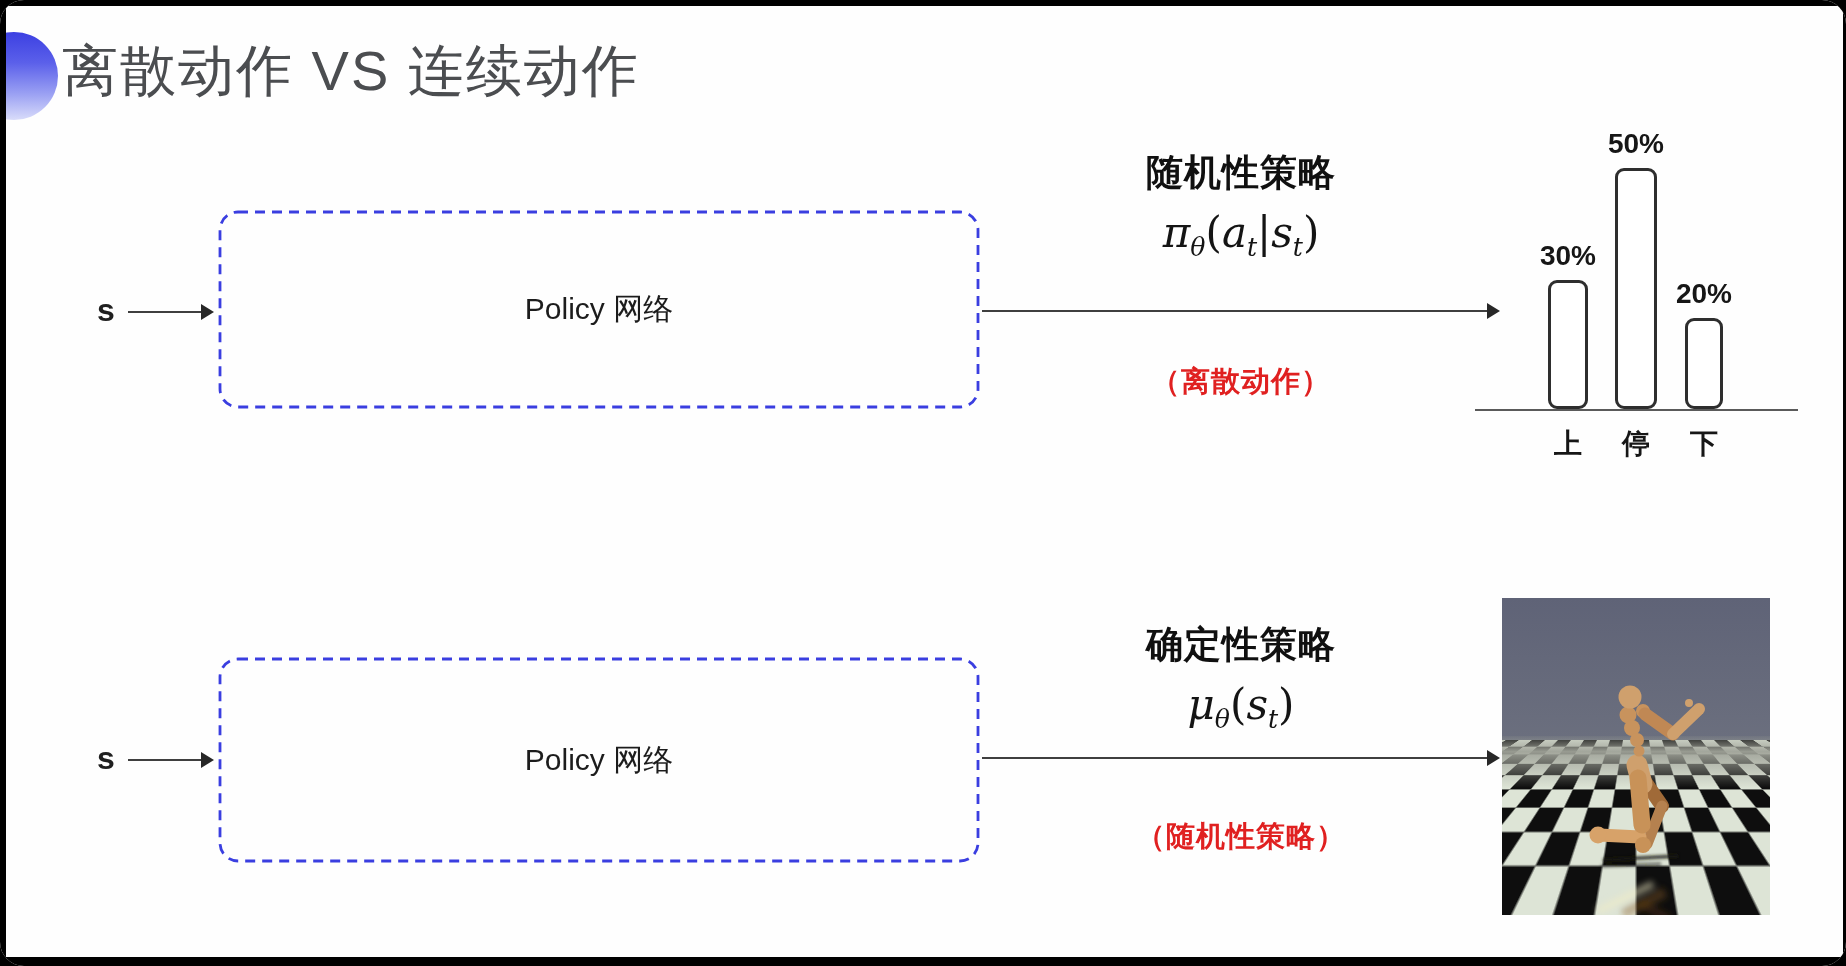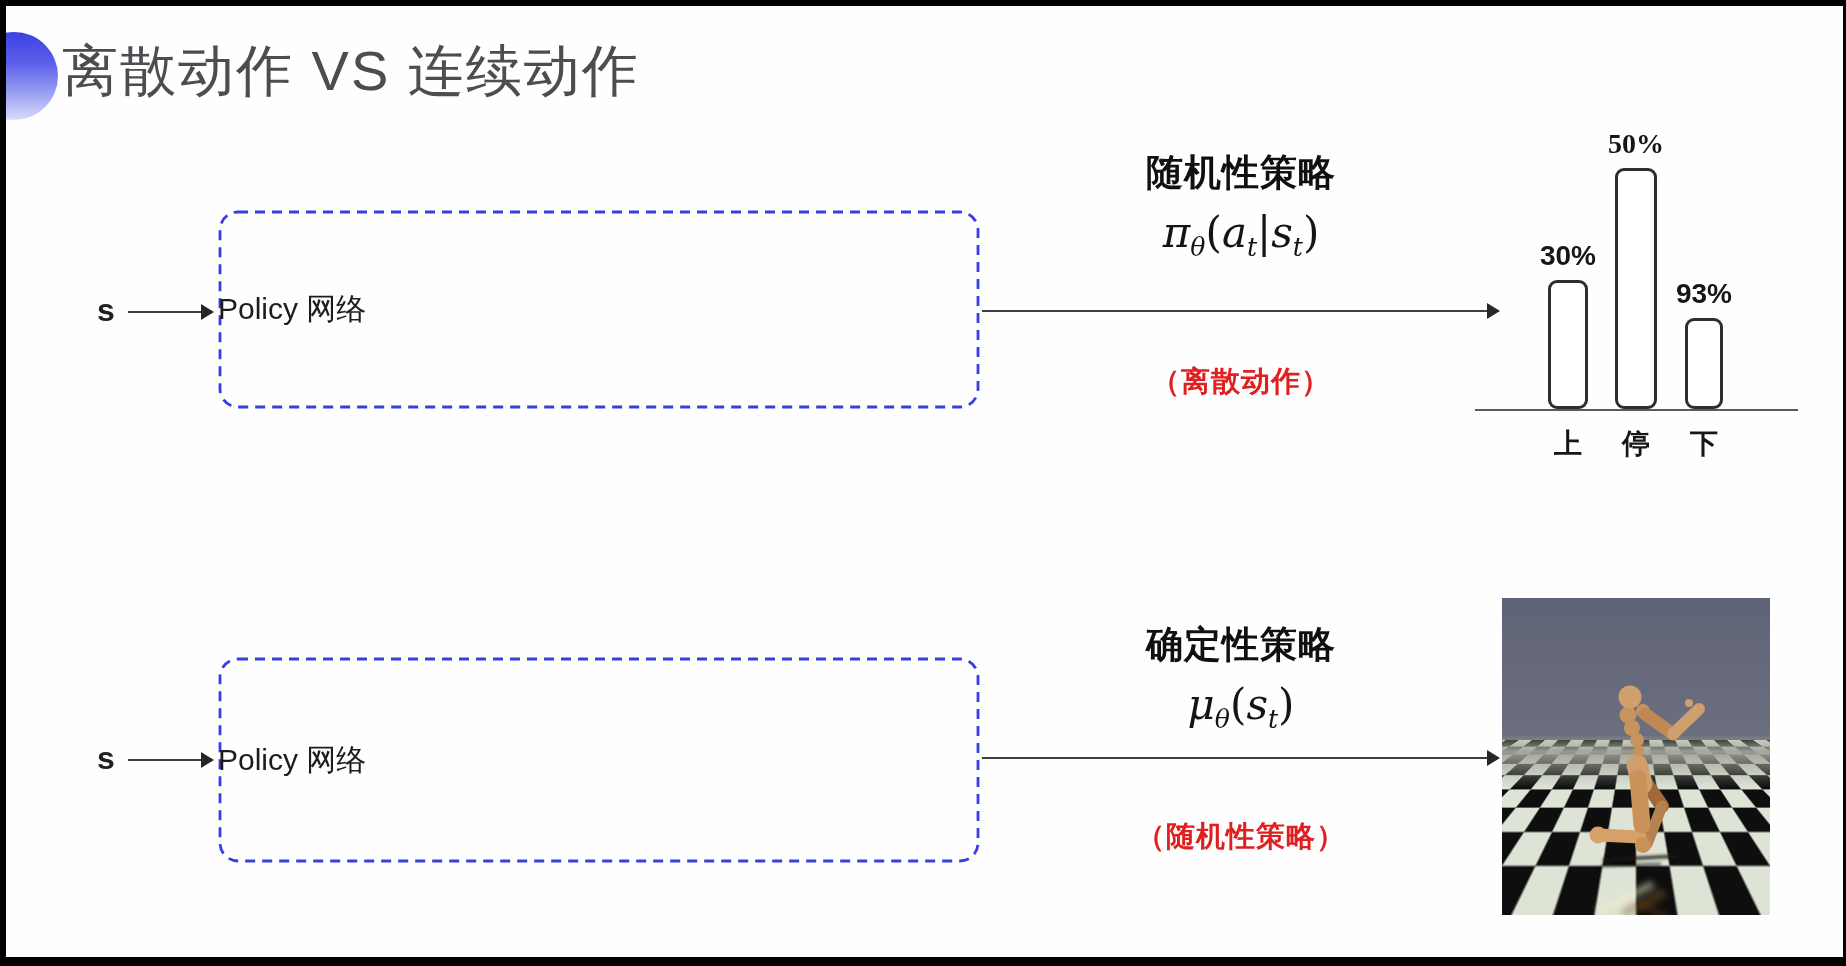--- a/index.html
+++ b/index.html
@@ -1,17 +1,17 @@
 <!DOCTYPE html>
 <html><head>
 <meta charset="utf-8">
 <style>
   html,body{margin:0;padding:0;background:#000;}
   .stage{position:relative;width:1846px;height:966px;background:#fefefe;overflow:hidden;
-         font-family:"Liberation Sans","DejaVu Sans",sans-serif;}
+         font-family:"Liberation Sans","DejaVu Sans",sans-serif;border-radius:24px;}
   
   .edge{position:absolute;background:#000;z-index:50;}
   .edge-top{left:0;top:0;width:1846px;height:6px;}
   .edge-left{left:0;top:0;width:6px;height:966px;}
   .edge-right{right:0;top:0;width:3px;height:966px;}
   .edge-bottom{left:0;bottom:0;width:1846px;height:9px;}
 
   
   .title-bullet{position:absolute;left:-30px;top:32px;width:88px;height:88px;border-radius:50%;
     background:linear-gradient(180deg,#3c40e2 0%,#5b60ea 35%,#9aa0f3 70%,#d9dcfa 100%);z-index:10;}
@@ -24,21 +24,21 @@
   .s2{left:84px;top:740px;}
 
   .arrow{position:absolute;height:2px;background:#3f3f3f;}
   .arrow::after{content:"";position:absolute;right:-12px;top:-7px;width:0;height:0;
     border-left:13px solid #272727;border-top:8px solid transparent;border-bottom:8px solid transparent;}
   .a1in{left:128px;top:311px;width:74px;}
   .a1out{left:982px;top:310px;width:506px;}
   .a2in{left:128px;top:759px;width:74px;}
   .a2out{left:982px;top:757px;width:506px;}
 
-  .policy-box{position:absolute;left:218px;width:762px;display:flex;align-items:center;}
+  .policy-box{position:absolute;left:218px;width:762px;display:flex;align-items:center;justify-content:center;}
   .box1{top:210px;height:199px;}
   .box2{top:657px;height:206px;}
   .policy-box svg.border{position:absolute;left:0;top:0;}
   .box-label{position:relative;font-size:30px;color:#1c1c1c;z-index:2;}
 
   
   .anno{position:absolute;left:1058px;width:366px;text-align:center;}
   .anno1{top:148px;}
   .anno2{top:620px;}
   .policy-type{font-size:37px;font-weight:700;color:#101010;letter-spacing:1px;}
@@ -92,24 +92,24 @@
     <div class="formula"><span>π</span><sub>θ</sub><span class="upr">(</span><span>a</span><sub>t</sub><span class="upr">|</span><span>s</span><sub>t</sub><span class="upr">)</span></div>
   </div>
   <div class="red-note red1">（离散动作）</div>
 
   <div class="chart">
     <div class="baseline"></div>
   <div class="bar" style="left: 73px; width: 40px; height: 129px;"></div>
       <div class="bar-value" style="left: 53px; bottom: 188px;">30%</div>
       <div class="bar-cat" style="left: 53px;">上</div>
       <div class="bar" style="left: 140px; width: 42px; height: 241px;"></div>
-      <div class="bar-value" style="left: 121px; bottom: 300px; font-family: Liberation Serif, serif;">50%</div>
+      <div class="bar-value" style="left: 121px; bottom: 300px;">50%</div>
       <div class="bar-cat" style="left: 121px;">停</div>
       <div class="bar" style="left: 210px; width: 38px; height: 91px;"></div>
-      <div class="bar-value" style="left: 189px; bottom: 150px;">93%</div>
+      <div class="bar-value" style="left: 189px; bottom: 150px;">20%</div>
       <div class="bar-cat" style="left: 189px;">下</div>
     </div>
 
   <div class="s-label s2">s</div>
   <div class="arrow a2in"></div>
   <div class="policy-box box2">
     <svg class="border" width="762" height="206">
       <rect x="2" y="2" width="758" height="202" rx="18" fill="none" stroke="#3a3ee0" stroke-width="2.8" stroke-dasharray="10 7"></rect>
     </svg>
     <div class="box-label">Policy 网络</div>

